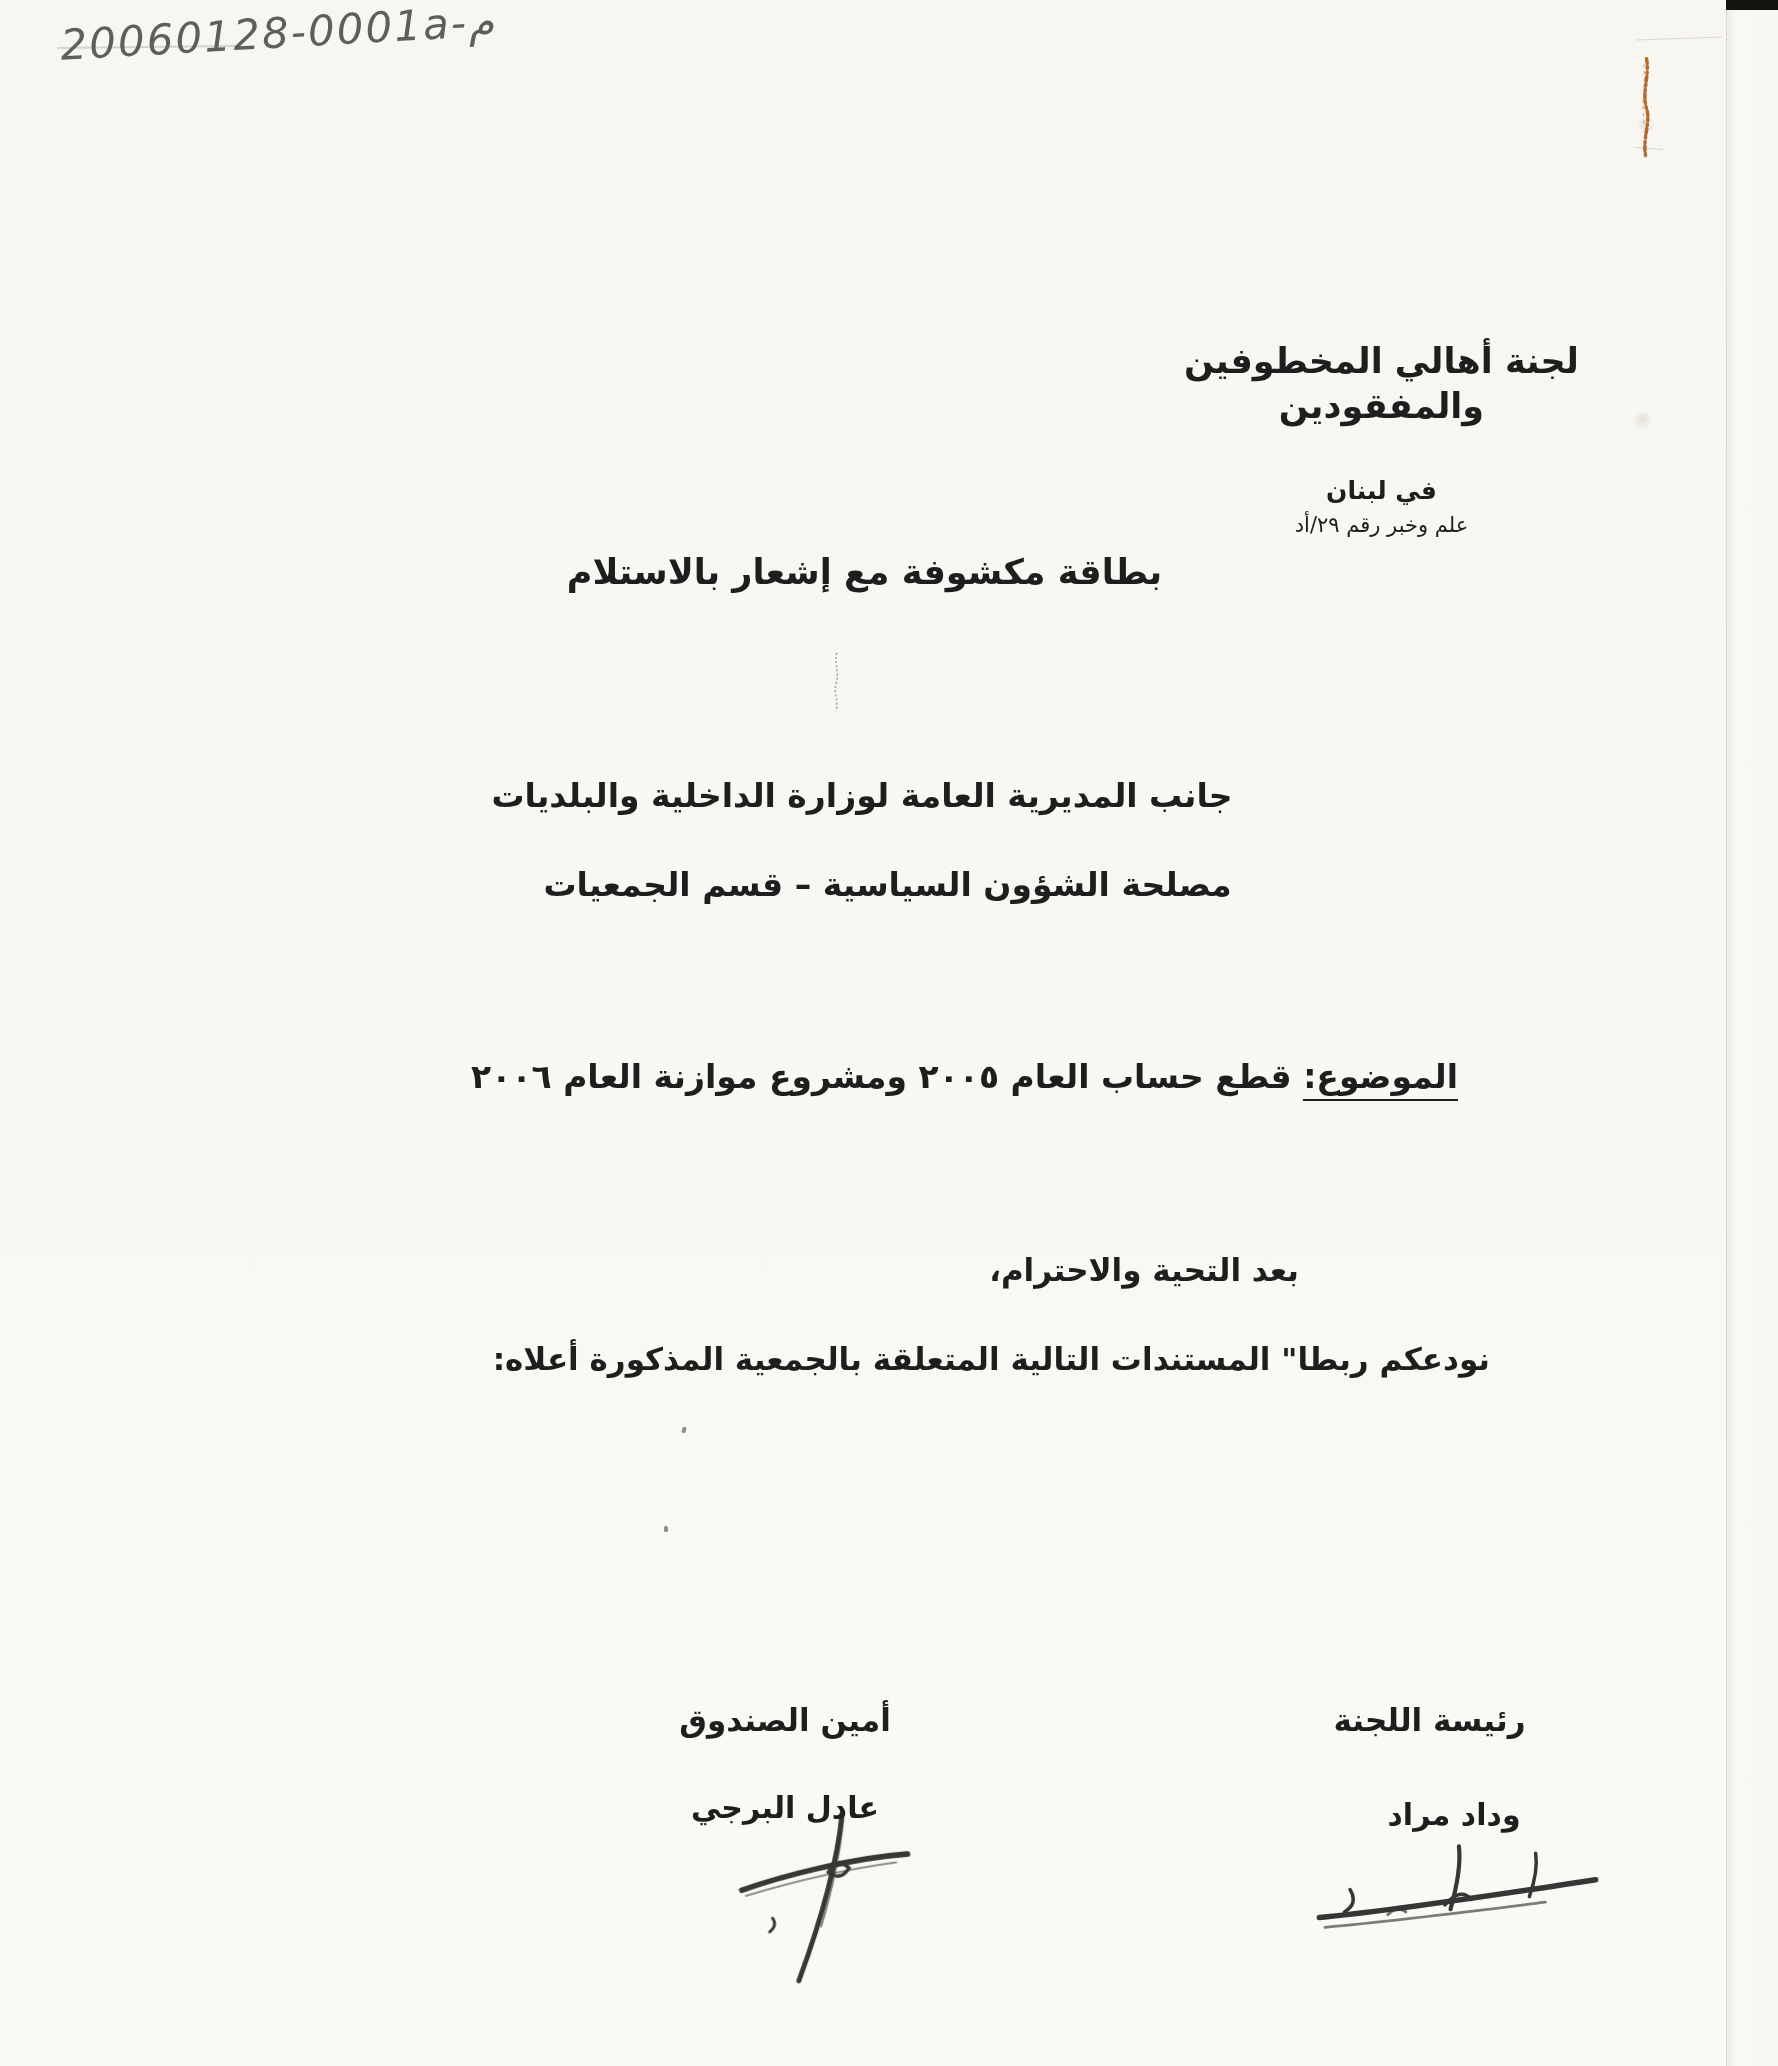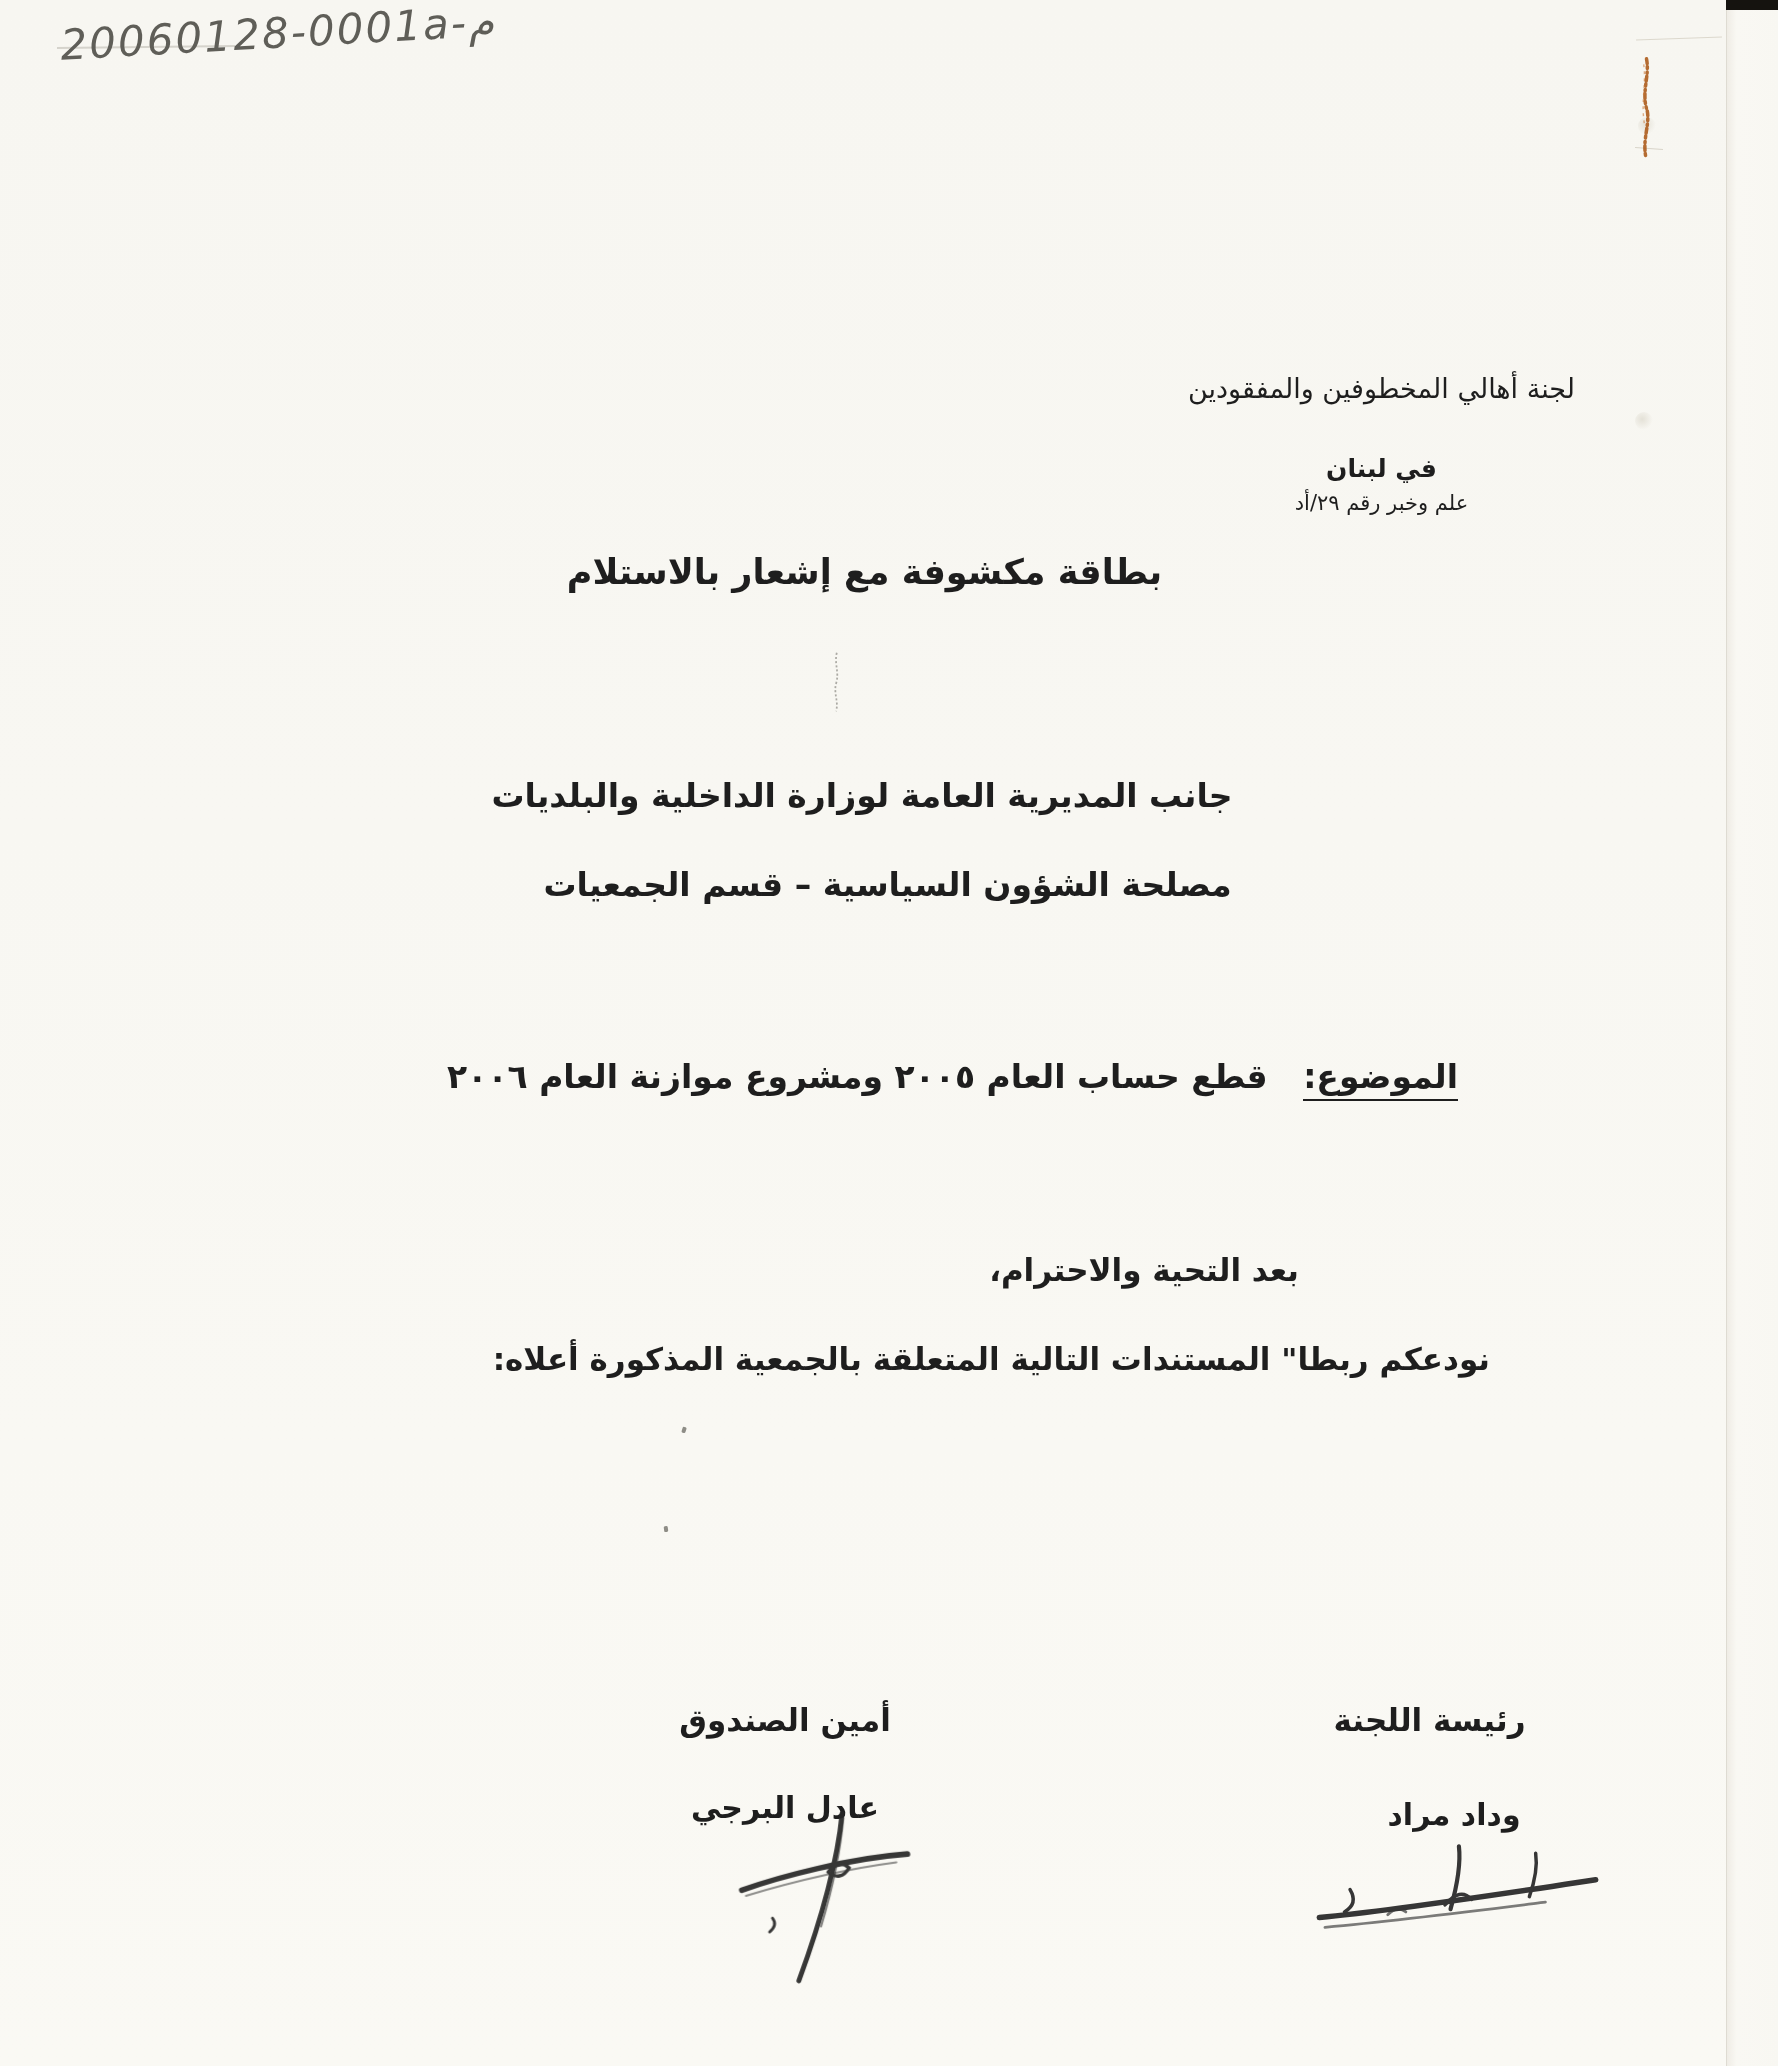--- a/index.html
+++ b/index.html
@@ -32,31 +32,31 @@
   .ref{
     left:60px;top:5.6px;width:530px;
     font-size:42px;letter-spacing:2.1px;
     color:#5f5e58;font-style:oblique;
     transform:rotate(-3.2deg);
     direction:ltr;white-space:nowrap;
   }
 
   
   .org{left:1172px;top:339px;width:419px;line-height:1.28;}
-  .org-l1{font-size:27px;font-weight:normal;margin-top:33px;}
+  .org-l1{font-size:35px;font-weight:bold;}
   .org-l2{font-size:25px;font-weight:bold;margin-top:46px;}
   .org-l3{font-size:21px;margin-top:5px;}
 
   .doc-type{left:488px;top:552px;width:753px;font-size:35px;font-weight:600;}
   .date-line{left:530px;top:647px;width:698px;font-size:33px;font-weight:600;}
   .addr1{left:468px;top:776px;width:788px;font-size:33px;font-weight:600;}
   .addr2{left:504px;top:865px;width:767px;font-size:33px;font-weight:600;}
 
   .subject{right:321px;top:1057px;font-size:33px;font-weight:600;}
-  .subject-label{font-weight:bold;border-bottom:2.8px solid #1e1e1e;padding-bottom:2.8px;margin-left:24px;}
+  .subject-label{font-weight:bold;border-bottom:2.8px solid #1e1e1e;padding-bottom:2.8px;}
 
   .salutation{left:795px;top:1252px;width:698px;font-size:31px;font-weight:600;}
   .intro{right:289px;top:1341px;font-size:31px;font-weight:600;}
 
   .enclosures{right:314px;top:1438px;font-size:31px;font-weight:600;line-height:57px;}
   .enclosures div{white-space:nowrap;}
 
   .sig-title-left{left:663px;top:1702px;width:244px;font-size:31px;font-weight:600;}
   .sig-title-right{left:1304px;top:1702px;width:251px;font-size:31px;font-weight:600;}
   .sig-name-left{left:663px;top:1790px;width:244px;font-size:30px;font-weight:600;}

